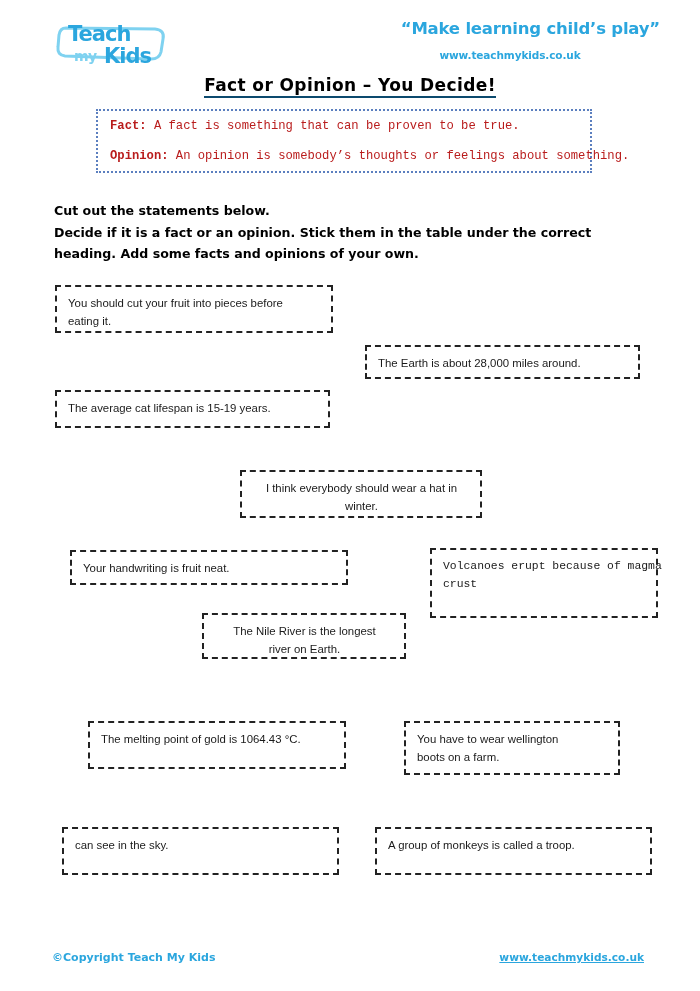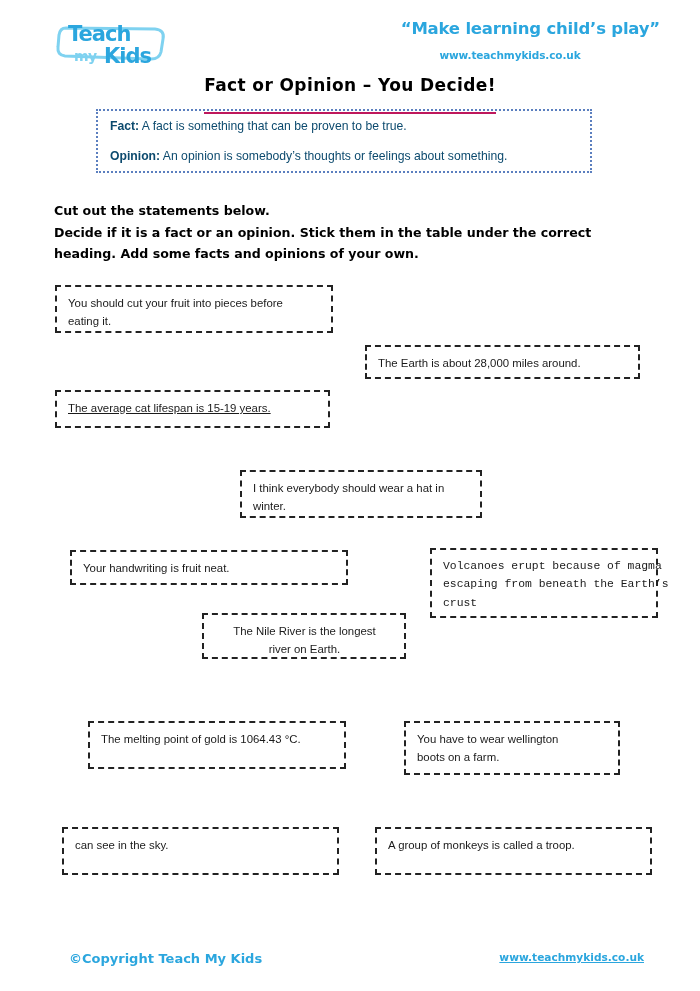--- a/index.html
+++ b/index.html
@@ -66,38 +66,38 @@
     top: 75px;
     width: 700px;
     text-align: center;
     font-family: "DejaVu Sans", sans-serif;
     font-size: 17px;
     font-weight: bold;
     color: #000000;
     letter-spacing: 0.4px;
   }
   .page-title span {
-    border-bottom: 2px solid #be185d;
-    padding-bottom: 17px;
+    border-bottom: 2px solid #0c4a6e;
+    padding-bottom: 1px;
   }
 
   
   .def-box {
     position: absolute;
     left: 96px;
     top: 109px;
     width: 496px;
     height: 64px;
     border: 2px dotted #5B7FBF;
     padding: 8px 10px 6px 12px;
   }
   .def-line {
-    font-family: Liberation Sans, sans-serif;
+    font-family: Liberation Mono, monospace;
     font-size: 12.2px;
-    color: #0c4a6e;
+    color: #b91c1c;
     line-height: 1.25;
     white-space: nowrap;
   }
   .def-line.second { margin-top: 15px; }
   .def-term { font-weight: bold; }
 
   
   .instructions {
     position: absolute;
     left: 54px;
@@ -119,25 +119,25 @@
     font-family: "Liberation Sans", sans-serif;
     font-size: 11.4px;
     color: #1a1a1a;
     line-height: 1.62;
   }
   .card .line { white-space: nowrap; }
 
   
   .footer-copy {
     position: absolute;
-    left: 69px;
+    left: 52px;
     top: 951px;
     color: #2BA6DE;
     font-family: "DejaVu Sans", sans-serif;
-    font-size: 13px;
+    font-size: 11px;
     font-weight: bold;
     white-space: nowrap;
   }
   .footer-url {
     position: absolute;
     right: 56px;
     top: 951px;
     color: #2BA6DE;
     font-family: "DejaVu Sans", sans-serif;
     font-size: 10.6px;
@@ -186,36 +186,35 @@
 
   <div class="card" style="left:55px; top:285px; width:278px; height:48px;">
       <div class="line">You should cut your fruit into pieces before</div>
       <div class="line">eating it.</div>
     </div>
 
   <div class="card" style="left:365px; top:345px; width:275px; height:34px;">
       <div class="line">The Earth is about 28,000 miles around.</div>
     </div>
 
-  <div class="card" style="left:55px; top:390px; width:275px; height:38px;text-decoration:underline;">
+  <div class="card" style="left:55px; top:390px; width:275px; height:38px;">
       <div class="line">The average cat lifespan is 15-19 years.</div>
     </div>
 
-  <div class="card" style="left:240px; top:470px; width:242px; height:48px;">
+  <div class="card" style="left:240px; top:470px; width:242px; height:48px;text-align:center;">
       <div class="line">I think everybody should wear a hat in</div>
       <div class="line">winter.</div>
     </div>
 
   <div class="card" style="left:70px; top:550px; width:278px; height:35px;">
       <div class="line">Your handwriting is fruit neat.</div>
     </div>
 
   <div class="card" style="left:430px; top:548px; width:228px; height:70px;font-family:Liberation Mono, monospace;">
       <div class="line">Volcanoes erupt because of magma</div>
-      <div class="line">escaping from beneath the Earth’s</div>
       <div class="line">crust</div>
     </div>
 
   <div class="card" style="left:202px; top:613px; width:204px; height:46px;text-align:center;">
       <div class="line">The Nile River is the longest</div>
       <div class="line">river on Earth.</div>
     </div>
 
   <div class="card" style="left:88px; top:721px; width:258px; height:48px;">
       <div class="line">The melting point of gold is 1064.43 °C.</div>

